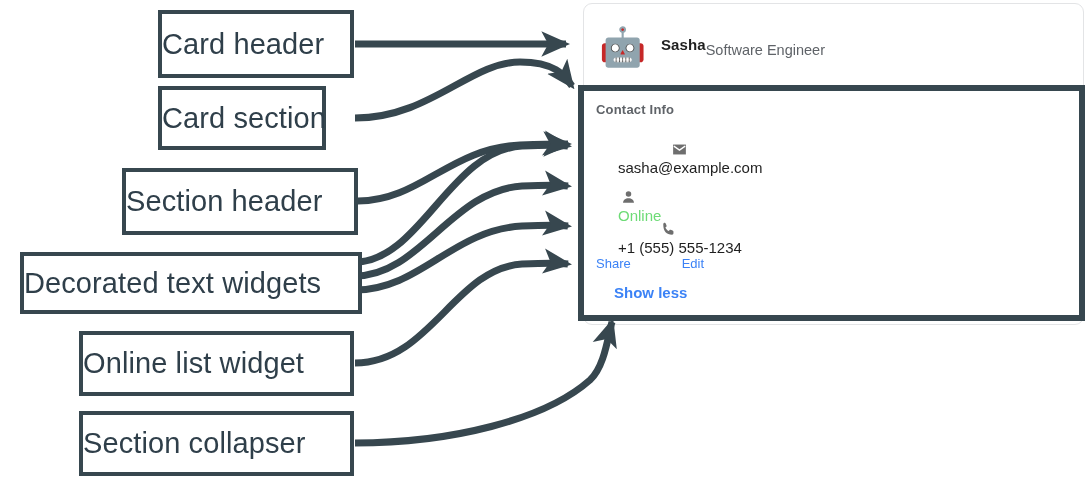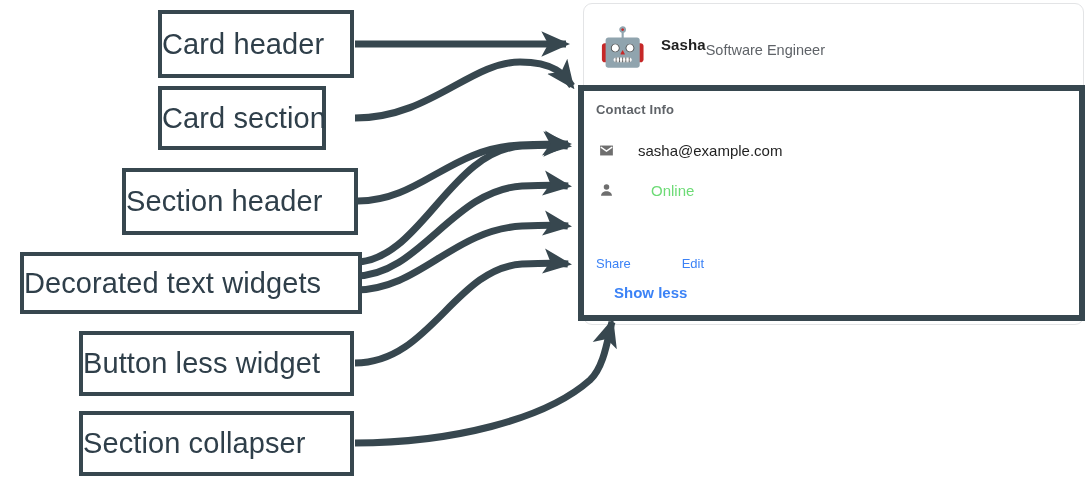--- a/index.html
+++ b/index.html
@@ -123,20 +123,21 @@
     font-weight: bold;
     color: #5f6368;
     letter-spacing: 0.2px;
   }
   .row {
     position: absolute;
     left: 12px;
     display: flex;
     align-items: center;
     height: 22px;
+    flex-direction: column;
   }
   .row-icon {
     width: 20px;
     height: 20px;
     flex: 0 0 auto;
     display: flex;
     align-items: center;
     justify-content: center;
     color: #6e6e6e;
   }
@@ -212,21 +213,21 @@
 
   <div class="callout" style="left:122px; top:168px; width:236px; height:67px;">
     <span>Section header</span>
   </div>
 
   <div class="callout" style="left:20px; top:252px; width:342px; height:62px;">
     <span>Decorated text widgets</span>
   </div>
 
   <div class="callout" style="left:79px; top:331px; width:275px; height:65px;">
-    <span>Button less widget</span>
+    <span>Online list widget</span>
   </div>
 
   <div class="callout" style="left:79px; top:411px; width:275px; height:65px;">
     <span>Section collapser</span>
   </div>
 
   <div id="card">
     <div id="card-header">
       <div class="avatar">🤖</div>
       <div class="header-texts">
@@ -243,30 +244,38 @@
     <div class="row" style="top:48px;">
       <span class="row-icon">
         <svg width="17" height="17" viewBox="0 0 24 24" aria-hidden="true">
           <path fill="#6e6e6e" d="M3 5h18v14H3z"></path>
           <path fill="none" stroke="#ffffff" stroke-width="1.9" d="M4 7.2l8 5.6 8-5.6"></path>
         </svg>
       </span>
       <span class="row-text">sasha@example.com</span>
     </div>
 
-    <div class="row" style="top:88px;gap:13px;">
+    <div class="row" style="top:96px;">
       <span class="row-icon">
         <svg width="17" height="17" viewBox="0 0 24 24" aria-hidden="true">
           <circle cx="12" cy="7.2" r="3.9" fill="#6e6e6e"></circle>
           <path fill="#6e6e6e" d="M4.3 19.4c0-4.2 3.5-6.5 7.7-6.5s7.7 2.3 7.7 6.5z"></path>
         </svg>
       </span>
       <span class="row-text green">Online</span>
     </div>
 
+    <div class="row" style="top:128px;">
+      <span class="row-icon">
+        <svg width="17" height="17" viewBox="0 0 24 24" aria-hidden="true">
+          <path fill="#6e6e6e" d="M6.6 2.6c.8 0 1.3.4 1.6 1.2l1 2.6c.3.8.1 1.4-.5 1.9l-1.2.9c1 2.2 2.6 3.9 4.9 5l.9-1.2c.5-.6 1.1-.8 1.9-.5l2.6 1c.8.3 1.2.8 1.2 1.6v2.3c0 1.1-.8 2-2 2C9.3 19.4 4.6 14.6 4.6 4.6c0-1.1.9-2 2-2z"></path>
+        </svg>
+      </span>
+      <span class="row-text">+1 (555) 555-1234</span>
+    </div>
 
     <div class="btnrow" style="top:165px;">
       <span class="linkbtn">Share</span>
       <span class="linkbtn spaced">Edit</span>
     </div>
 
     <div class="collapser" style="top:193px;">Show less</div>
   </div>
 
   <div id="card-section"></div>

